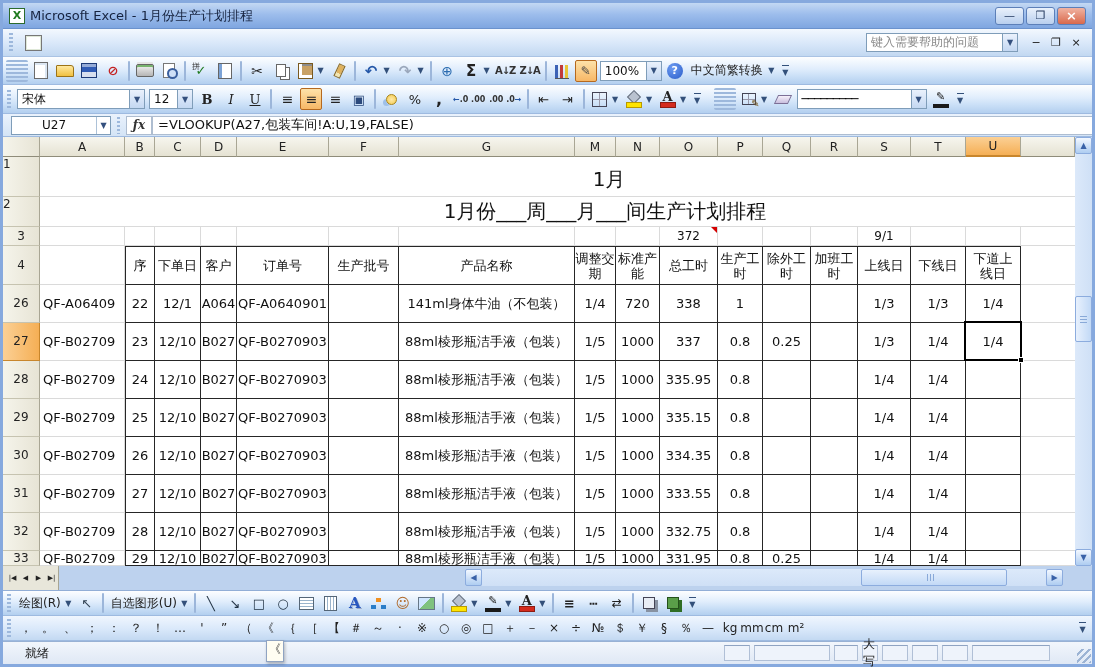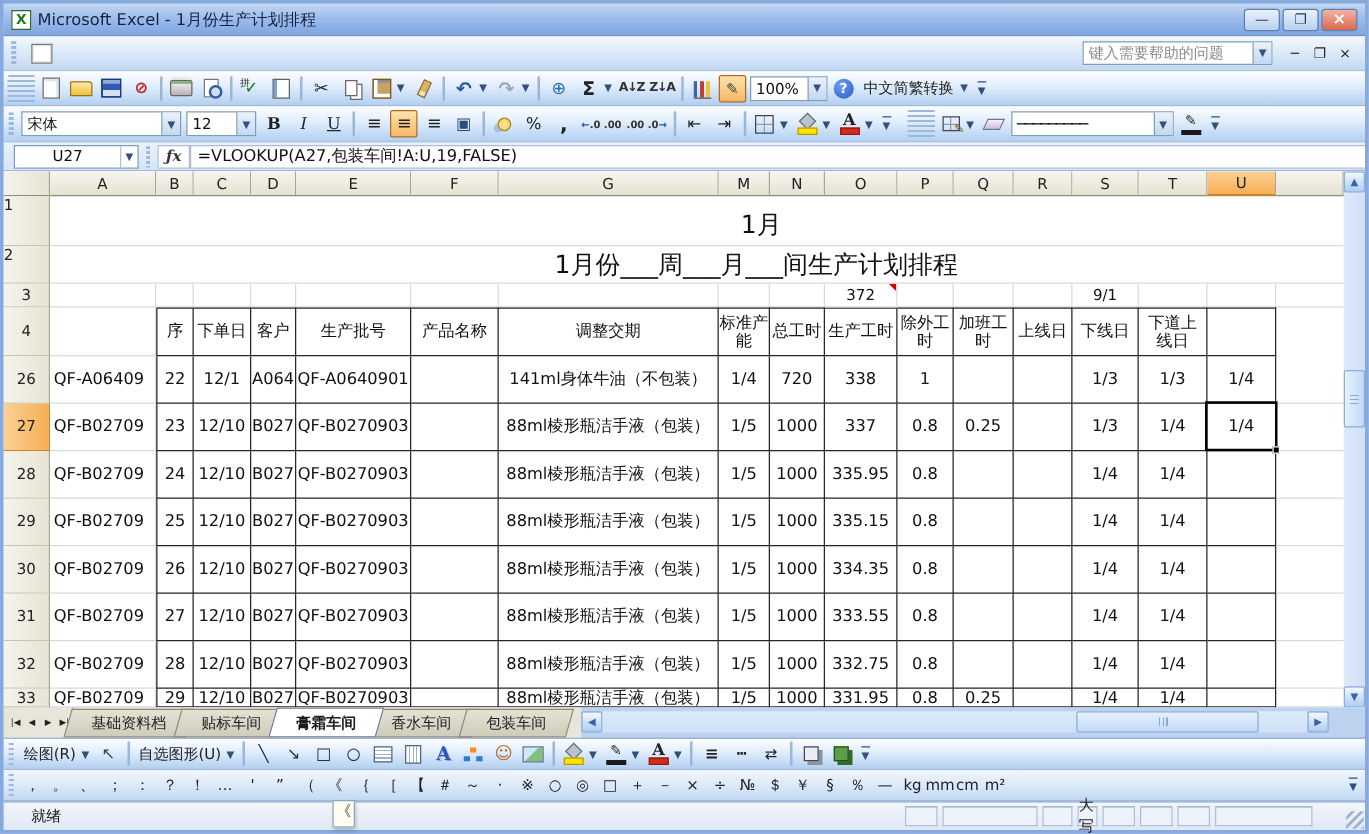--- a/index.html
+++ b/index.html
@@ -261,21 +261,21 @@
     <span class="tbtn dd">▼</span>
     <span class="tbopt"><i></i>▼</span>
   </div>
 
   <div class="toolbar t2">
     <div class="handle"></div>
     <div class="combo" style="width:128px">
       <span class="cv">宋体</span>
       <span class="ar">▼</span>
     </div>
-    <div class="combo" style="width:56px">
+    <div class="combo" style="width:44px">
       <span class="cv">12</span>
       <span class="ar">▼</span>
     </div>
     <div style="display:flex;align-items:center">
 
     <span class="tbtn i-b">B</span>
         <span class="tbtn i-i">I</span>
         <span class="tbtn i-u">U</span>
         <span class="tbtn sep"></span>
         <span class="tbtn i-al">≡</span>
@@ -387,20 +387,21 @@
       <div></div>
     </div>
     <div class="rows">
 
     <div class="grow cols tbl hdr">
         <div>4</div>
         <div></div>
         <div>序</div>
         <div>下单日</div>
         <div>客户</div>
+        <div>订单号</div>
         <div>生产批号</div>
         <div>产品名称</div>
         <div>调整交期</div>
         <div>标准产能</div>
         <div>总工时</div>
         <div>生产工时</div>
         <div>除外工时</div>
         <div>加班工时</div>
         <div>上线日</div>
         <div>下线日</div>
@@ -577,43 +578,20 @@
     </div>
   </div>
 
   <div class="tabbar">
     <div class="tnav">
 
     <div class="tnavb">|◀</div>
         <div class="tnavb">◀</div>
         <div class="tnavb">▶</div>
         <div class="tnavb">▶|</div>
-      </div>
-    <div class="tabs">
-
-    <div class="stab">
-          <i></i>
-          <span>基础资料档</span>
-        </div>
-        <div class="stab">
-          <i></i>
-          <span>贴标车间</span>
-        </div>
-        <div class="stab active">
-          <i></i>
-          <span>膏霜车间</span>
-        </div>
-        <div class="stab">
-          <i></i>
-          <span>香水车间</span>
-        </div>
-        <div class="stab">
-          <i></i>
-          <span>包装车间</span>
-        </div>
       </div>
     <div id="hscroll">
       <div id="hleft" class="sbtn">◀</div>
       <div id="htrack">
         <div id="hthumb"></div>
       </div>
       <div id="hright" class="sbtn">▶</div>
     </div>
   </div>
 

